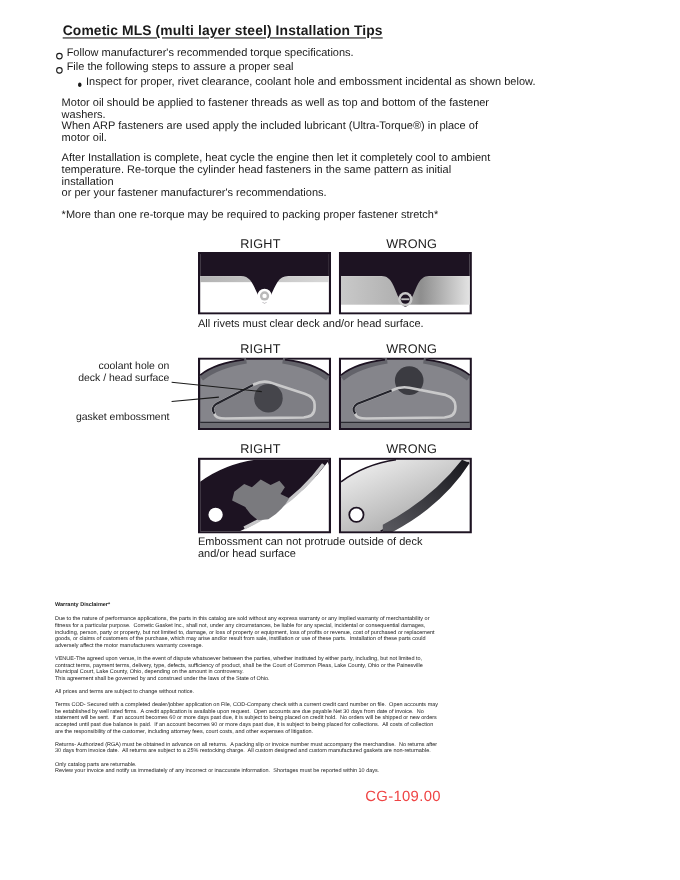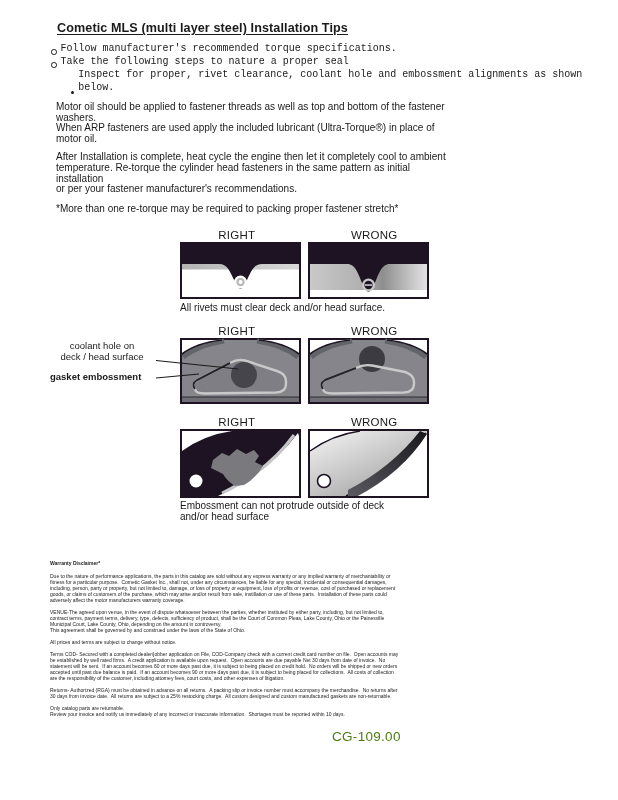--- a/index.html
+++ b/index.html
@@ -5,69 +5,69 @@
   html,body { margin:0; padding:0; background:#ffffff; }
   body { width:618px; height:800px; overflow:hidden;
          font-family:"Liberation Sans", sans-serif; color:#1a1a1a; }
   .content { position:relative; box-sizing:border-box; width:618px; height:800px;
              padding:21px 0 0 50px; }
 
   .doc-title { font-size:12.6px; font-weight:bold; margin:0 0 7px 7px;
                text-decoration:underline; text-underline-offset:2px; letter-spacing:.1px; }
 
   .bullets { margin-top:5px; }
-  .b-row { display:flex; align-items:flex-end; font-size:10px; line-height:13px;font-family:Liberation Mono, monospace; }
+  .b-row { display:flex; align-items:center; font-size:10px; line-height:13px; }
   .b-row .marker { flex:0 0 auto; margin:4.5px 4px 0 1px; width:3.6px; height:3.6px;
                    border:1px solid #1a1a1a; border-radius:50%; background:#fff; }
   .b-row.lvl2 { margin-left:20px; }
   .b-row.lvl2 .marker { background:#1a1a1a; width:3.2px; height:3.2px; border:none; margin-top:5px; }
 
   .diesel-h { font-size:11.5px; font-weight:bold; margin:11px 0 0 6px; }
   .para { font-size:10px; line-height:10.6px; margin:8px 0 0 6px; width:398px; white-space:pre-wrap; }
   .note { margin-top:9px; }
 
   .pairs { margin:15px 0 0 130px; width:251px; }
   .pair { position:relative; margin-bottom:12px; }
   .pair-labels { display:flex; gap:24px; height:13px; font-size:11.5px; letter-spacing:.2px; }
   .pair-labels div { width:121px; text-align:center; }
   .boxes { display:flex; gap:7px; }
   .boxes svg { display:block; }
   .caption { font-size:10px; line-height:11px; margin-top:2.5px; white-space:pre-wrap; }
 
-  .annos { position:absolute; left:-130px; top:16px; width:104px; text-align:center;
+  .annos { position:absolute; left:-130px; top:16px; width:104px; text-align:right;
            font-size:9.5px; line-height:10.8px; white-space:pre-wrap; }
-  .anno2 { position:absolute; left:-130px; top:47px; width:104px; 
-           font-size:9.5px; line-height:10.8px;font-weight:bold; }
+  .anno2 { position:absolute; left:-130px; top:63px; width:104px; text-align:right;
+           font-size:9.5px; line-height:10.8px; }
   .leader-svg { position:absolute; left:-130px; top:0; pointer-events:none; }
 
   .disclaimer { margin-top:38px; width:406px; font-size:5px; line-height:6.15px; color:#222; }
   .disclaimer .dh { font-weight:bold; margin-bottom:6px; }
   .disclaimer p { margin:0 0 5.5px 0; white-space:pre-wrap; }
 
-  .page-code { margin:12px 0 0 282px; font-size:13.5px; letter-spacing:.3px; color:#4d7c0f; }
+  .page-code { margin:12px 0 0 282px; font-size:13.5px; letter-spacing:.3px; color:#ef4444; }
 </style>
 </head>
 <body>
 
 <div class="content">
 
   <h1 class="doc-title">Cometic MLS (multi layer steel) Installation Tips</h1>
 
   <div class="bullets">
     <div class="b-row">
       <span class="marker"></span>
       <span>Follow manufacturer's recommended torque specifications.</span>
     </div>
     <div class="b-row">
       <span class="marker"></span>
-      <span>Take the following steps to nature a proper seal</span>
+      <span>File the following steps to assure a proper seal</span>
     </div>
     <div class="b-row lvl2">
       <span class="marker"></span>
-      <span>Inspect for proper, rivet clearance, coolant hole and embossment alignments as shown below.</span>
+      <span>Inspect for proper, rivet clearance, coolant hole and embossment incidental as shown below.</span>
     </div>
   </div>
 
   <div class="para">Motor oil should be applied to fastener threads as well as top and bottom of the fastener washers.
 When ARP fasteners are used apply the included lubricant (Ultra-Torque®) in place of motor oil.</div>
   <div class="para">After Installation is complete, heat cycle the engine then let it completely cool to ambient
 temperature. Re-torque the cylinder head fasteners in the same pattern as initial installation
 or per your fastener manufacturer's recommendations.</div>
   <div class="para note">*More than one re-torque may be required to packing proper fastener stretch*</div>
 

